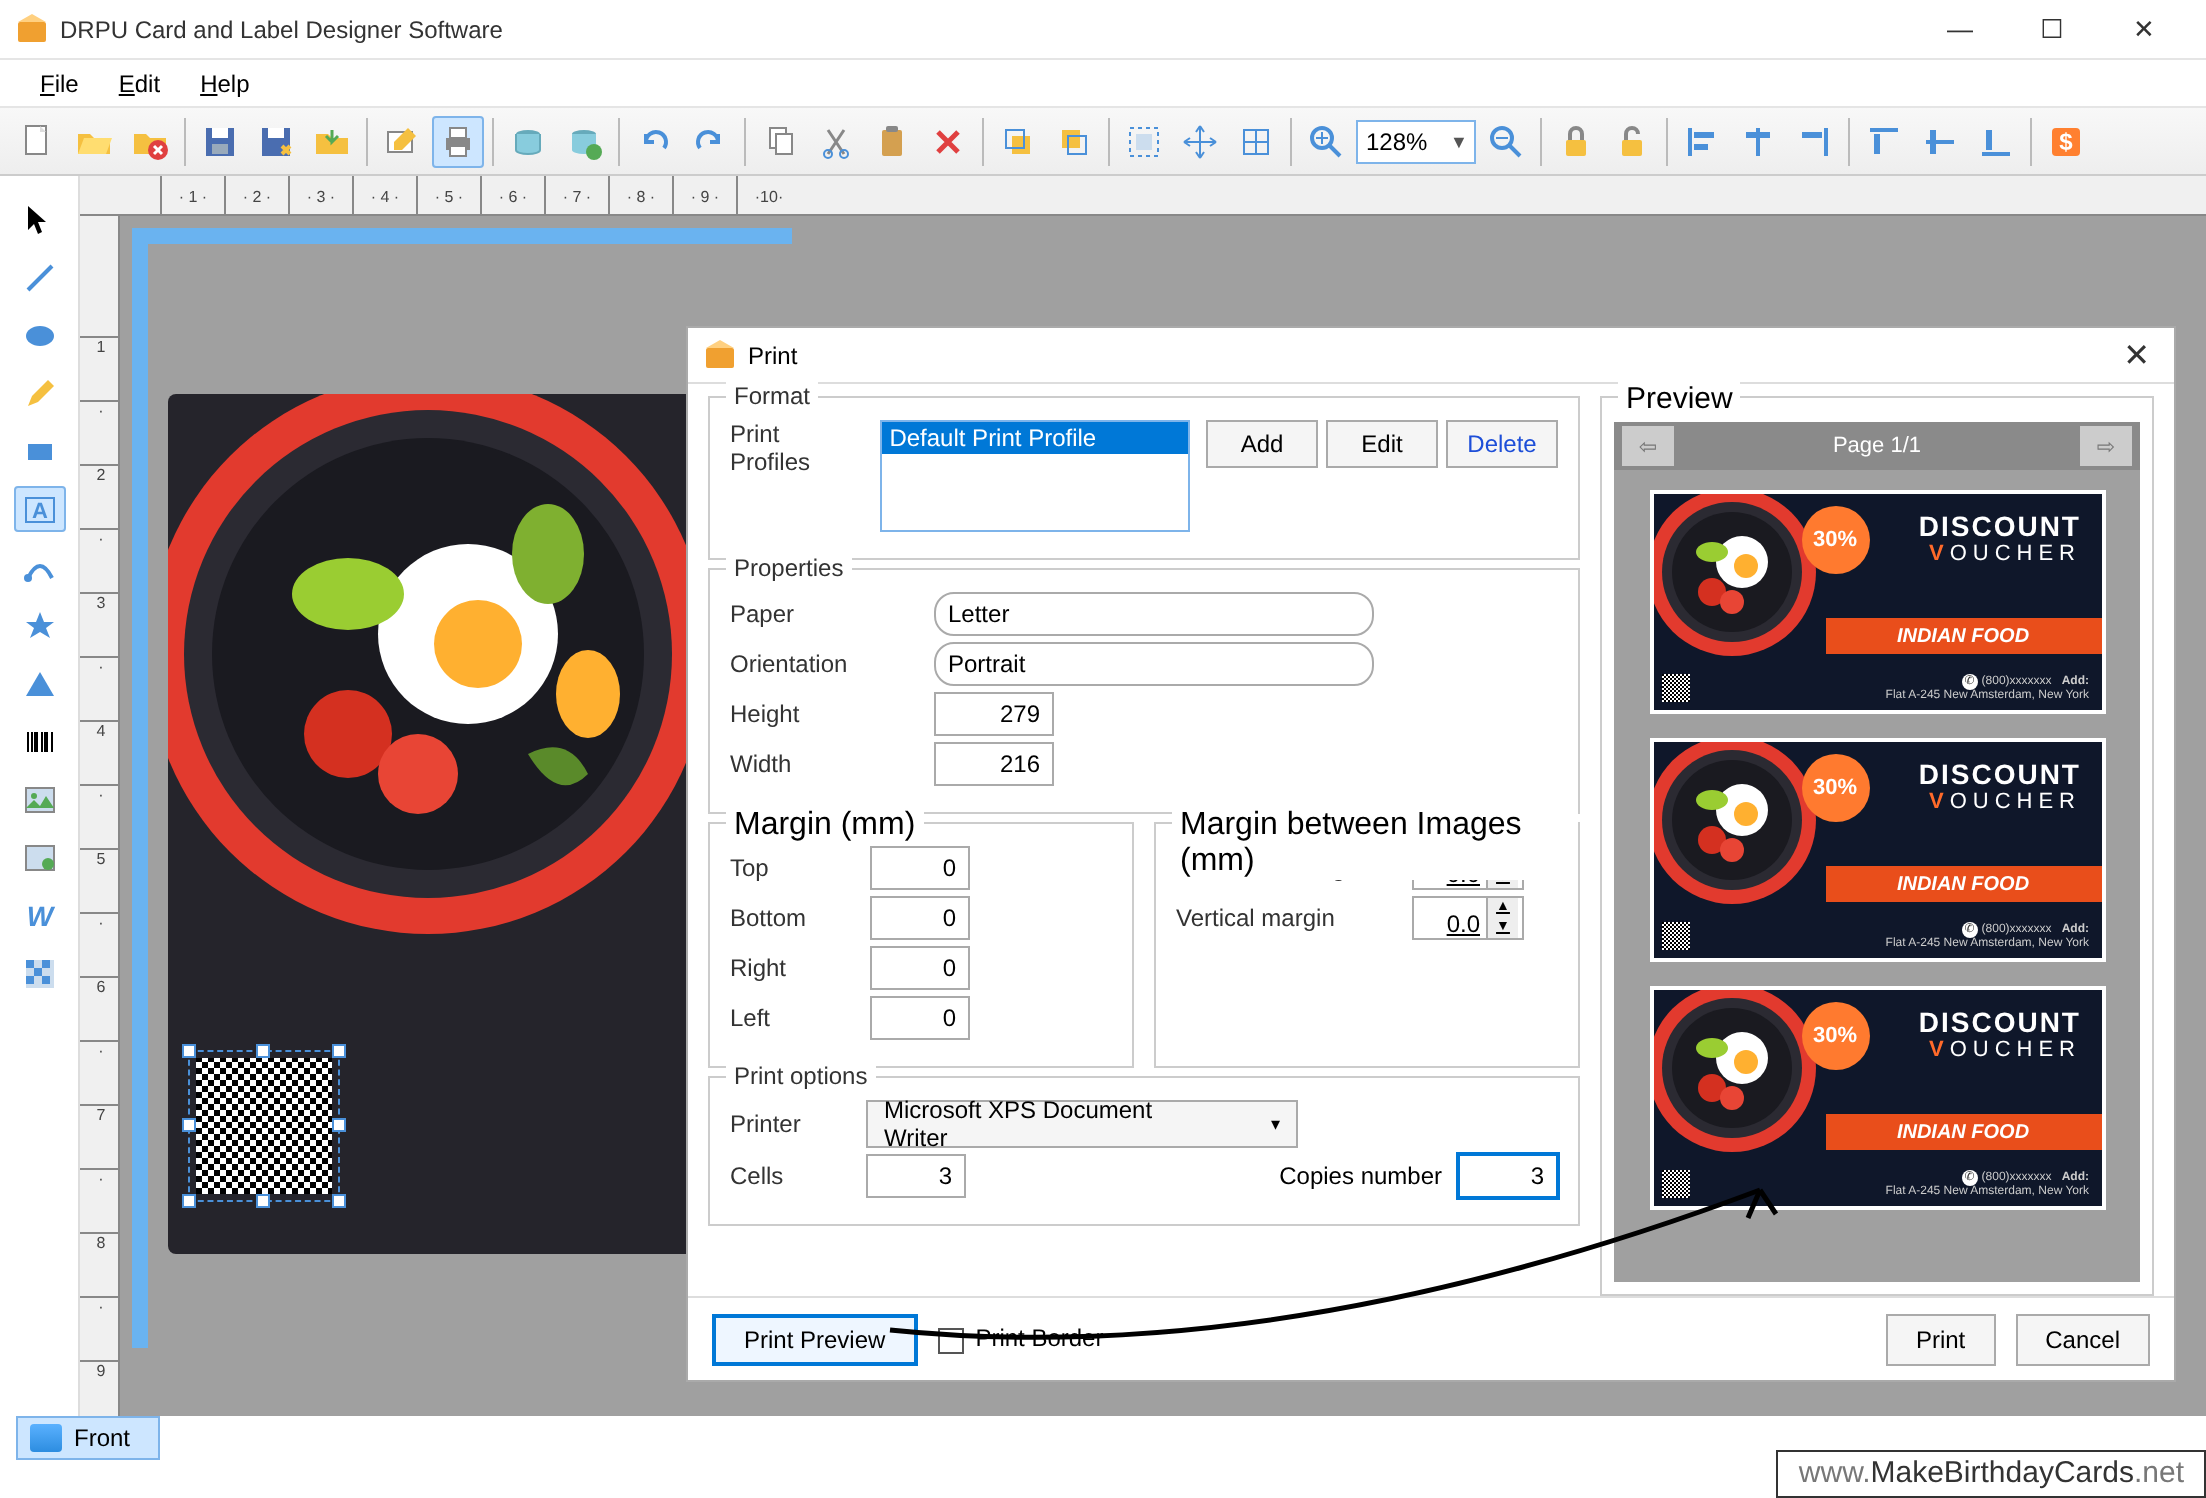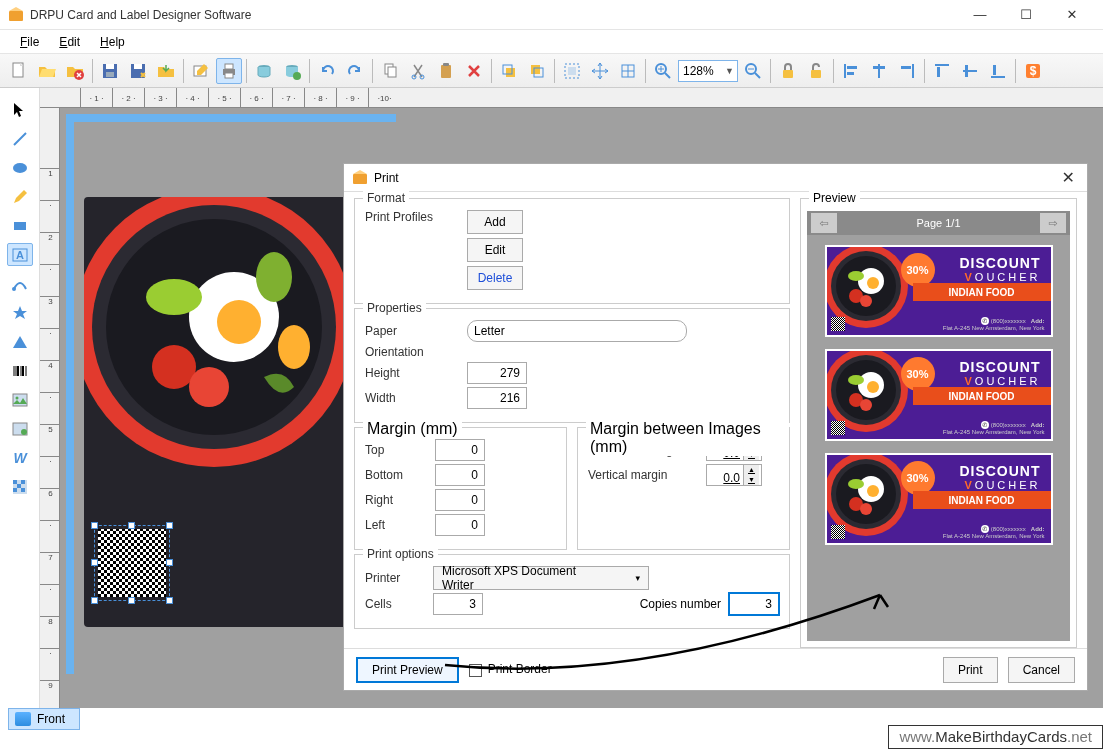--- a/index.html
+++ b/index.html
@@ -75,33 +75,33 @@
 .margin-col .legend2 { position: absolute; top: -8px; left: 8px; background: #fff; padding: 0 4px; font-size: 16px; }
 .spin { display: flex; align-items: flex-end; width: 56px; border: 1px solid #aaa; height: 22px; text-decoration: underline; }
 .spin input { border: none; width: 36px; text-align: right; padding: 0 3px; font-size: 12px; }
 .spin .spbtns { width: 16px; display: flex; flex-direction: column; border-left: 1px solid #aaa; }
 .spin .spbtns div { height: 10px; font-size: 7px; text-align: center; line-height: 10px; background: #eee; }
 
 .print-opts .row .lbl { width: 60px; }
 .printer-dd { width: 216px; height: 24px; border: 1px solid #aaa; background: #f5f5f5; display: flex; align-items: center; padding: 0 8px; justify-content: space-between; font-size: 12px; gap: 28px; }
 
 .pd-right { flex: 1; border: 1px solid #ccc; padding: 6px; position: relative; display: flex; flex-direction: column; }
-.pd-right .legend { position: absolute; top: -8px; left: 8px; background: #fff; padding: 0 4px; font-size: 12px; }
+.pd-right .legend { position: absolute; top: -8px; left: 8px; background: #fff; padding: 0 4px; font-size: 15px; }
 .preview-head { background: #8a8a8a; height: 24px; display: flex; align-items: center; justify-content: center; color: #fff; font-size: 11px; margin-top: 6px; }
 .preview-head .navbtn { width: 26px; height: 20px; background: #ccc; margin: 0 4px; display: flex; align-items: center; justify-content: center; color: #777; }
 .preview-head .plabel { flex: 1; text-align: center; }
 .preview-page { flex: 1; background: #a0a0a0; padding: 10px; display: flex; flex-direction: column; gap: 12px; align-items: center; overflow: hidden; }
-.voucher { width: 228px; height: 92px; background: #4c1d95; position: relative; overflow: hidden; border: 2px solid #fff; }
+.voucher { width: 228px; height: 112px; background: #0f172a; position: relative; overflow: hidden; border: 2px solid #fff; }
 .voucher .vplate { position: absolute; left: -6px; top: -6px; width: 90px; height: 90px; }
 .voucher .pct { position: absolute; left: 74px; top: 6px; width: 34px; height: 34px; background: #ff7a2f; border-radius: 50%; display: flex; align-items: center; justify-content: center; color: #fff; font-weight: bold; font-size: 11px; }
 .voucher .discount { position: absolute; right: 10px; top: 8px; color: #fff; text-align: right; }
 .voucher .discount .d1 { font-size: 14px; font-weight: bold; letter-spacing: 1px; margin-left: 45px; }
 .voucher .discount .d2 { font-size: 11px; letter-spacing: 3px; }
 .voucher .discount .d2 b { color: #ff6a2a; }
-.voucher .foodbar { position: absolute; right: 0; top: 36px; width: 138px; height: 18px; background: #e94e1b; color: #fff; font-size: 10px; font-weight: bold; display: flex; align-items: center; justify-content: center; }
+.voucher .foodbar { position: absolute; right: 0; top: 62px; width: 138px; height: 18px; background: #e94e1b; color: #fff; font-size: 10px; font-weight: bold; display: flex; align-items: center; justify-content: center; font-style: italic; }
 .voucher .addr { position: absolute; right: 6px; bottom: 3px; color: #ccc; font-size: 6px; text-align: right; line-height: 1.2; }
 .voucher .addr .ph { display: inline-block; background: #fff; color: #333; border-radius: 50%; width: 8px; height: 8px; font-size: 6px; text-align: center; line-height: 8px; margin-right: 2px; }
 .voucher .vqr { position: absolute; left: 4px; bottom: 4px; width: 14px; height: 14px; background: #fff; background-image: repeating-linear-gradient(0deg,#000 0 1px,#fff 1px 2px),repeating-linear-gradient(90deg,#000 0 1px,#fff 1px 2px); background-blend-mode: difference; }
 
 .pd-bottom { height: 42px; border-top: 1px solid #ddd; display: flex; align-items: center; padding: 0 12px; gap: 10px; }
 .btn { height: 26px; padding: 0 14px; border: 1px solid #aaa; background: #f5f5f5; font-size: 12px; display: flex; align-items: center; cursor: pointer; }
 .btn.highlight { border: 2px solid #0078d7; background: #eef6ff; }
 .pd-bottom .spacer { flex: 1; }
 .chk { width: 13px; height: 13px; border: 1px solid #555; display: inline-block; margin-right: 6px; vertical-align: middle; }
 
@@ -530,36 +530,40 @@
     <span style="flex:1">Print</span>
     <span class="pd-close">✕</span>
   </div>
   <div class="pd-body">
     <div class="pd-left">
 
       <div class="fieldset">
         <div class="legend">Format</div>
         <div class="row" style="align-items:flex-start">
           <div class="lbl">Print Profiles</div>
-          <div style="display:flex;flex-direction:column;gap:4px">
+          <div class="profile-list">
+            <div class="item selected">Default Print Profile</div>
+          </div>
+          <div style="display:flex;flex-direction:row;gap:4px">
             <div class="small-btn">Add</div>
             <div class="small-btn">Edit</div>
             <div class="small-btn disabled">Delete</div>
           </div>
         </div>
       </div>
 
       <div class="fieldset props-row">
         <div class="legend">Properties</div>
         <div class="row">
             <div class="lbl">Paper</div>
             <div class="txtbox">Letter</div>
           </div>
         <div class="row">
             <div class="lbl">Orientation</div>
+            <div class="txtbox">Portrait</div>
           </div>
         <div class="row">
             <div class="lbl">Height</div>
             <input class="numbox" value="279" style="">
           </div>
         <div class="row">
             <div class="lbl">Width</div>
             <input class="numbox" value="216" style="">
           </div>
       </div>

